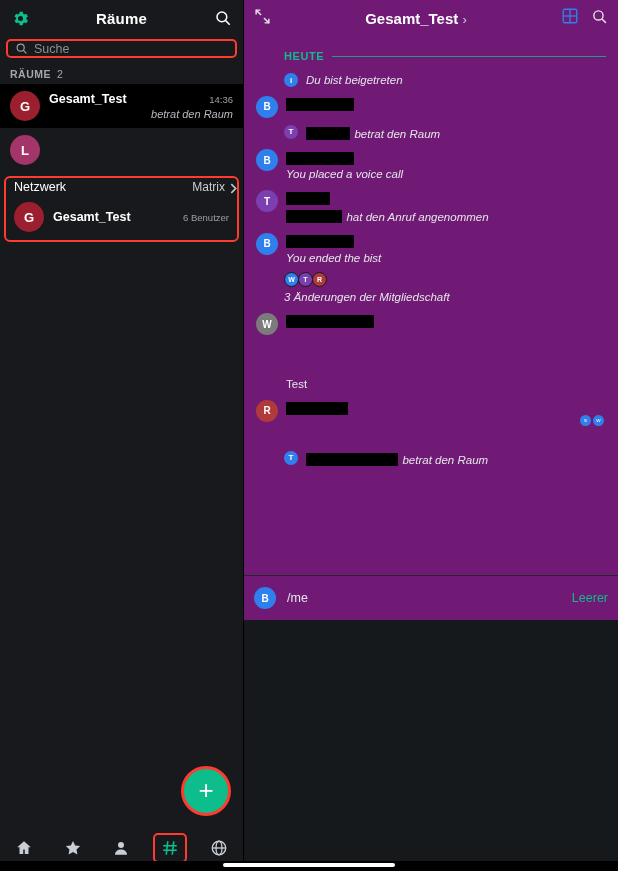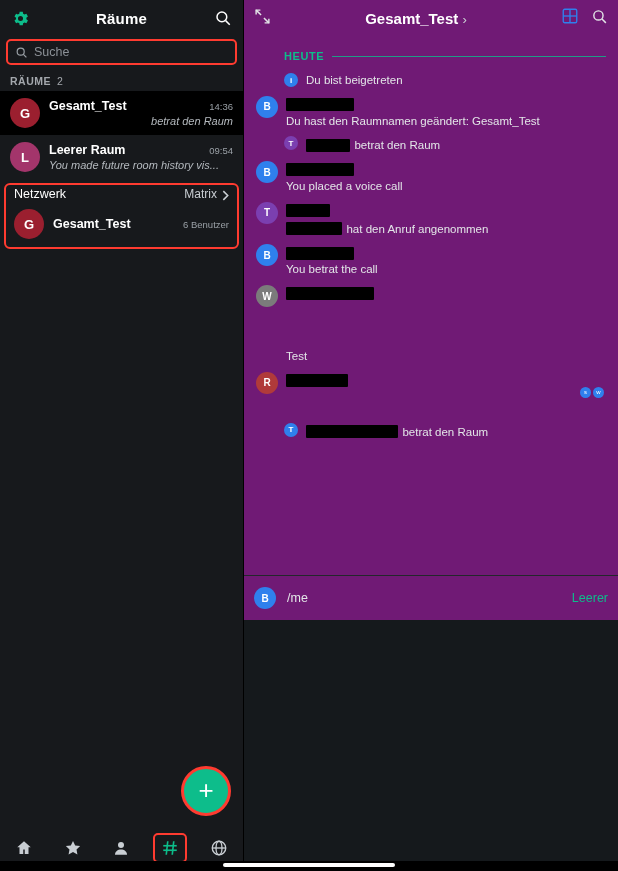--- a/index.html
+++ b/index.html
@@ -51,21 +51,21 @@
     width: 20px; height: 20px;
     display: flex; align-items: center; justify-content: center;
   }
   .searchglass {
     width: 20px; height: 20px;
     display: flex; align-items: center; justify-content: center;
   }
 
   .search-wrap {
     margin: 3px 6px 6px 6px;
-    height: 26px;
+    height: 19px;
     border: 2px solid #ff3b30;
     border-radius: 5px;
     display: flex;
     align-items: center;
     background: #17191c;
     padding: 0 7px;
     box-sizing: border-box;
   }
   .search-wrap svg { flex: 0 0 auto; }
   .search-input {
@@ -126,21 +126,21 @@
     border: 2px solid #ff3b30;
     border-radius: 6px;
     padding-bottom: 4px;
   }
   .dir-head {
     font-size: 10.5px; font-weight: bold; color: #a4a8ad;
     padding: 5px 8px 3px 8px; letter-spacing: .5px;
   }
   .dir-net {
     display: flex; align-items: center; justify-content: space-between;
-    padding: 2px 8px 6px 8px;
+    padding: 2px 0 6px 8px;
     font-size: 12.5px; color: #fff;
   }
   .dir-net-right { font-size: 12px; color: #c9ced3; display:flex; align-items:flex-end; gap:5px;}
   .dir-room {
     display: flex; align-items: center; gap: 9px;
     padding: 2px 8px 4px 8px;
   }
   .dir-room .room-name { font-size: 12.5px; }
   .dir-users { font-size: 9.5px; color: #9aa0a6; margin-left: auto; }
 
@@ -232,21 +232,21 @@
   .ev-av.sm { width: 14px; height: 14px; font-size: 8px; }
   .ev-body { flex: 1; min-width: 0; }
   .redacted {
     display: inline-block;
     background: #000;
     height: 13px;
     border-radius: 1px;
     vertical-align: middle;
   }
   .ev-text { font-size: 11.5px; color: #e3e6e8; line-height: 1.45; }
-  .ev-text.it { }
+  .ev-text.it { font-style: italic; }
   .ev-text.plain { font-style: normal; margin-top: 46px; }
   .mini-row { display: flex; align-items: center; gap: 3px; margin-bottom: 2px; }
   .mini-av {
     width: 13px; height: 13px; border-radius: 50%;
     display: flex; align-items: center; justify-content: center;
     font-size: 7px; font-weight: bold; color: #fff;
     border: 1px solid #15191c;
     margin-left: -4px;
   }
   .mini-av:first-child { margin-left: 0; }
@@ -332,27 +332,20 @@
           <span class="room-name">Gesamt_Test</span>
           <span class="room-time">14:36</span>
         </div>
         <div class="room-preview">betrat den Raum</div>
       </div>
     </div>
 
     <div class="room-row">
       <div class="avatar" style="background:#a3356b">
         <span>L</span>
-      </div>
-      <div class="room-body">
-        <div class="room-line1">
-          <span class="room-name">Leerer Raum</span>
-          <span class="room-time">09:54</span>
-        </div>
-        <div class="room-preview left-al">You made future room history vis...</div>
       </div>
     </div>
 
     <div class="dir-box">
       <div class="dir-net">
         <span>Netzwerk</span>
         <span class="dir-net-right">
           <span>Matrix</span>
           <svg width="7" height="11" viewBox="0 0 8 12" fill="none" stroke="#c9ced3" stroke-width="1.8">
               <path d="M1.5 1L6.5 6L1.5 11"></path>
@@ -452,21 +445,20 @@
           <div class="ev-text it">Du bist beigetreten</div>
         </div>
       </div>
 
       <div class="ev">
         <div class="ev-av" style="background:#2f80ed">
           <span>B</span>
         </div>
         <div class="ev-body">
           <div class="redacted" style="width:68px;"></div>
-          <div class="ev-text it">Du hast den Raumnamen geändert: Gesamt_Test</div>
         </div>
       </div>
 
       <div class="ev" style="margin-left:28px;">
         <div class="ev-av sm" style="background:#7b3fb0">
           <span>T</span>
         </div>
         <div class="ev-body">
           <span class="redacted" style="width:44px;"></span>
           <span class="ev-text it">betrat den Raum</span>
@@ -495,24 +487,34 @@
           </div>
         </div>
       </div>
 
       <div class="ev">
         <div class="ev-av" style="background:#2f80ed">
           <span>B</span>
         </div>
         <div class="ev-body">
           <div class="redacted" style="width:68px;"></div>
-          <div class="ev-text it">You betrat the call</div>
-        </div>
-      </div>
-
+          <div class="ev-text it">You ended the bist</div>
+        </div>
+      </div>
+
+      <div class="ev" style="margin-left:28px;">
+        <div class="ev-body">
+          <div class="mini-row">
+            <span class="mini-av" style="background:#2f80ed">W</span>
+            <span class="mini-av" style="background:#7b3fb0">T</span>
+            <span class="mini-av" style="background:#b03a3a">R</span>
+          </div>
+          <div class="ev-text it">3 Änderungen der Mitgliedschaft</div>
+        </div>
+      </div>
 
       <div class="ev">
         <div class="ev-av" style="background:#7b7b7b">
           <span>W</span>
         </div>
         <div class="ev-body">
           <div class="redacted" style="width:88px;"></div>
           <div class="ev-text plain">Test</div>
         </div>
       </div>

